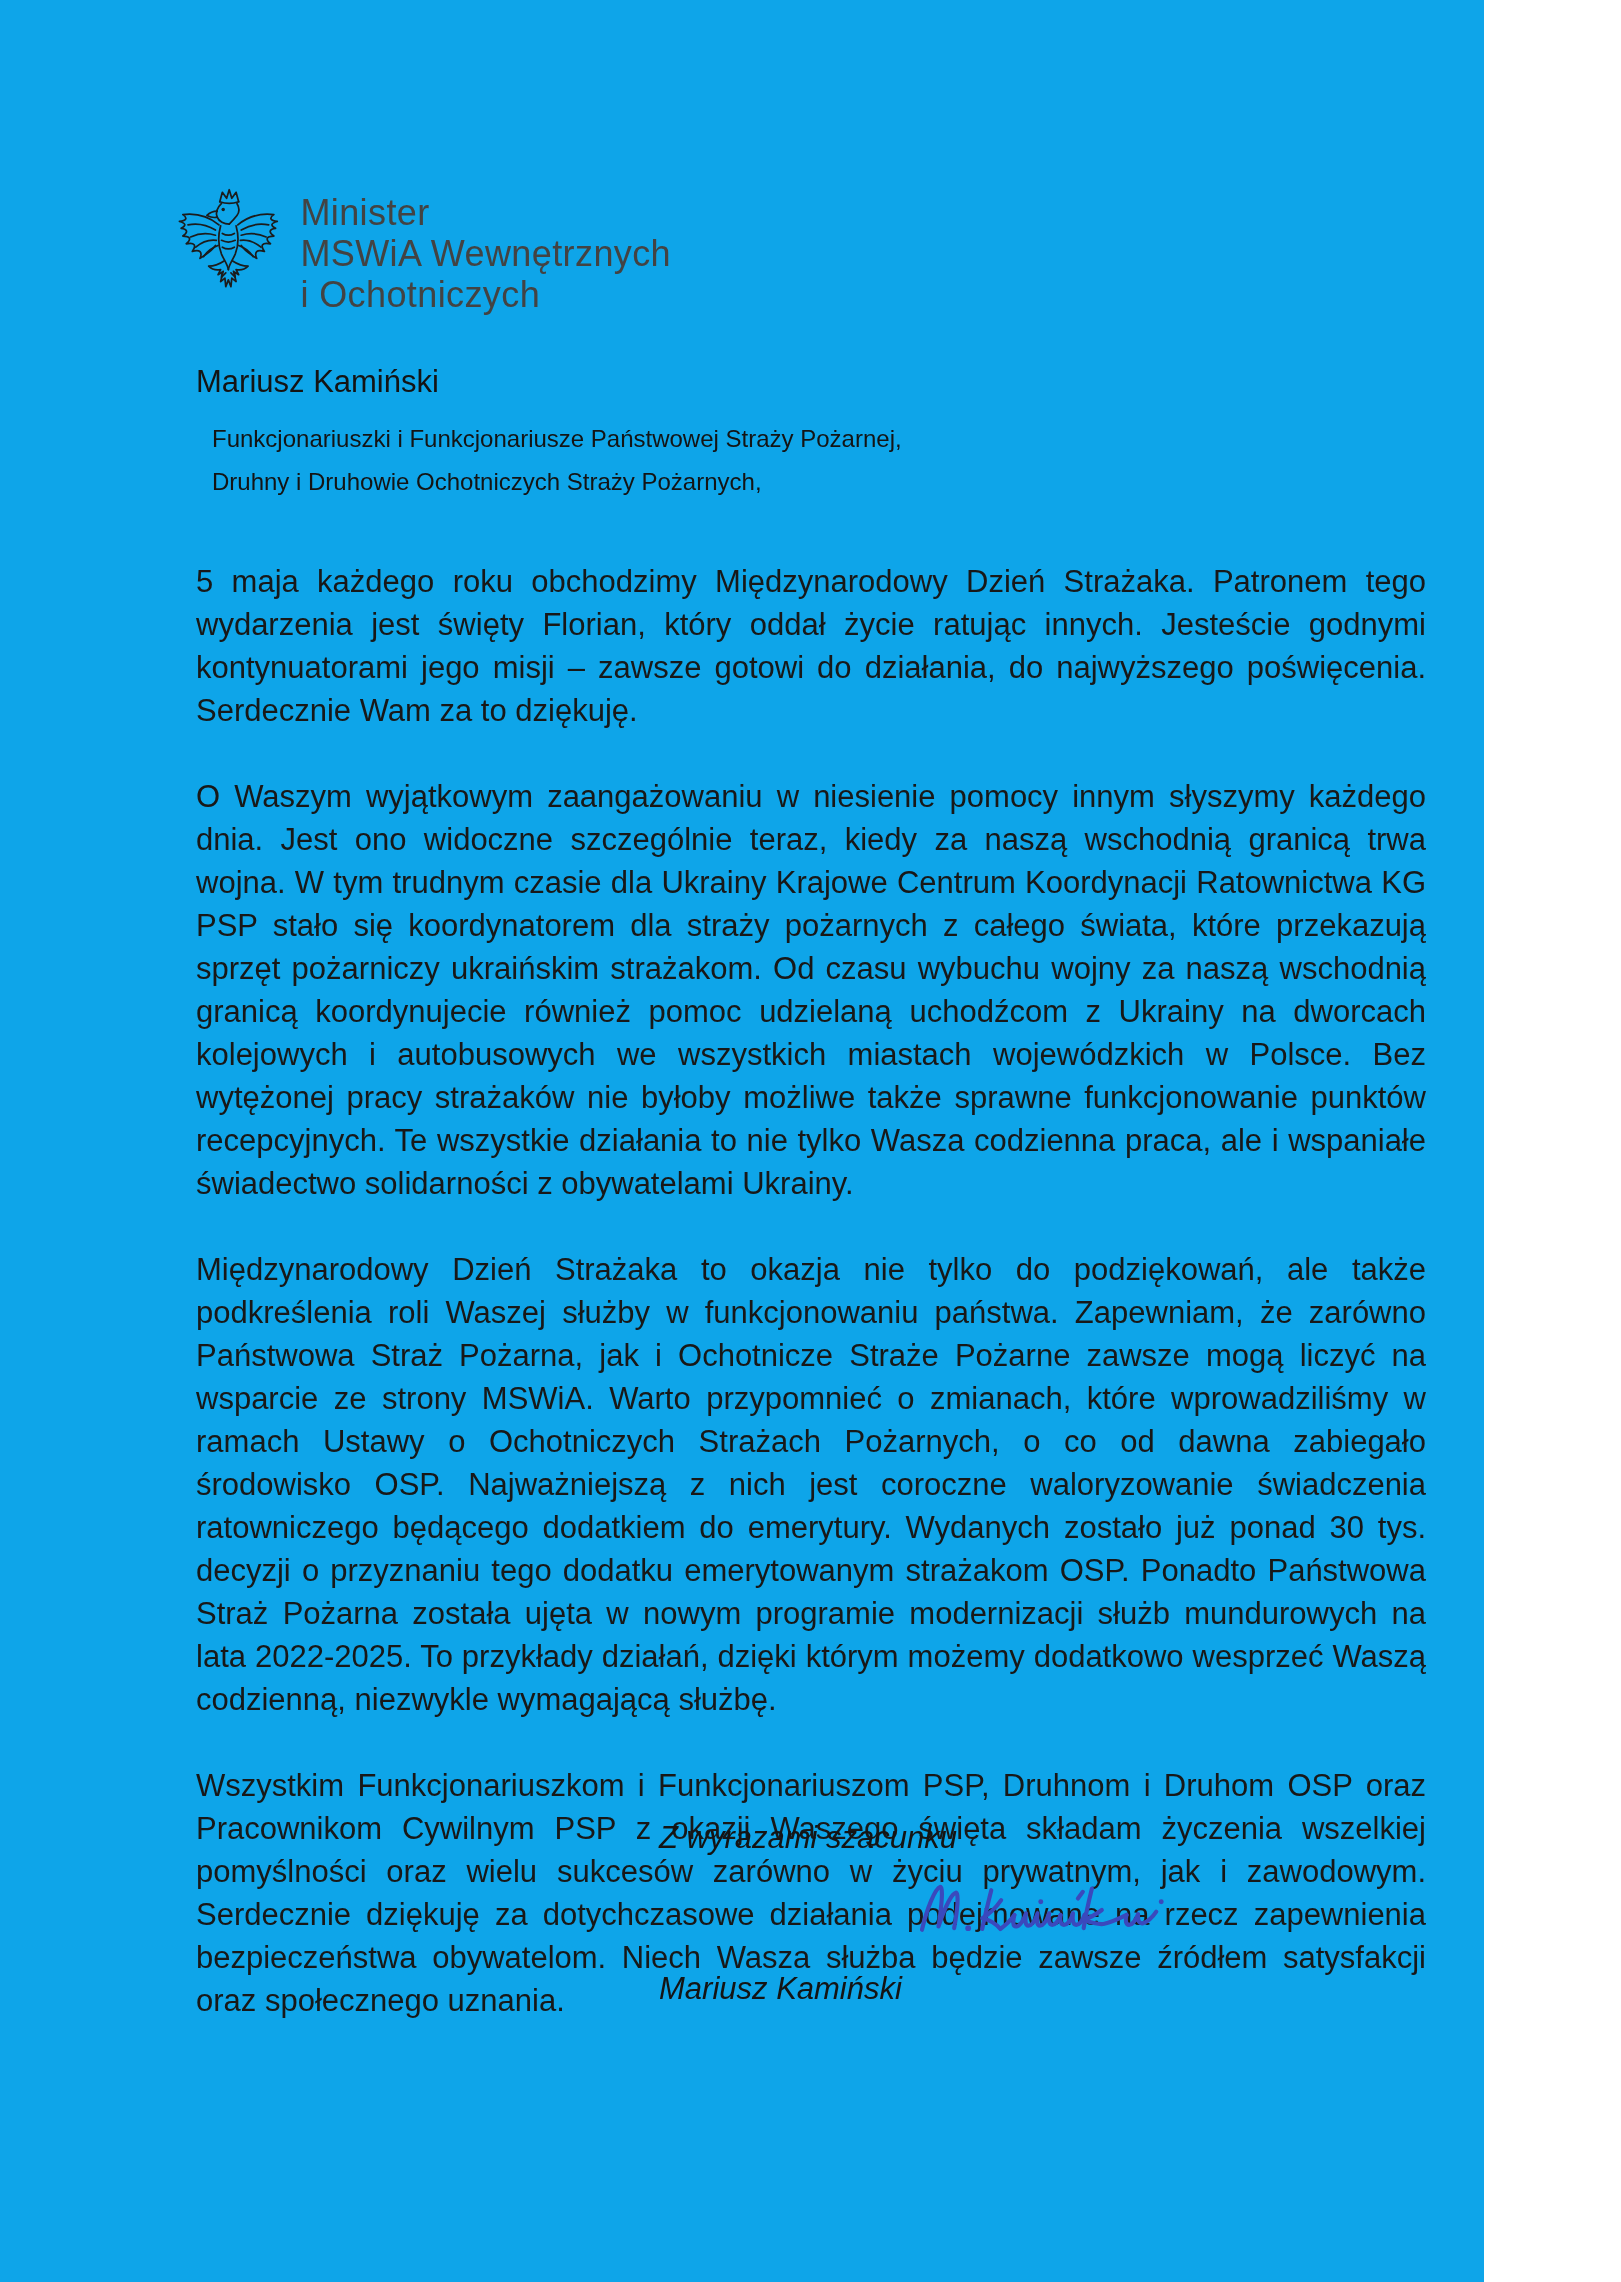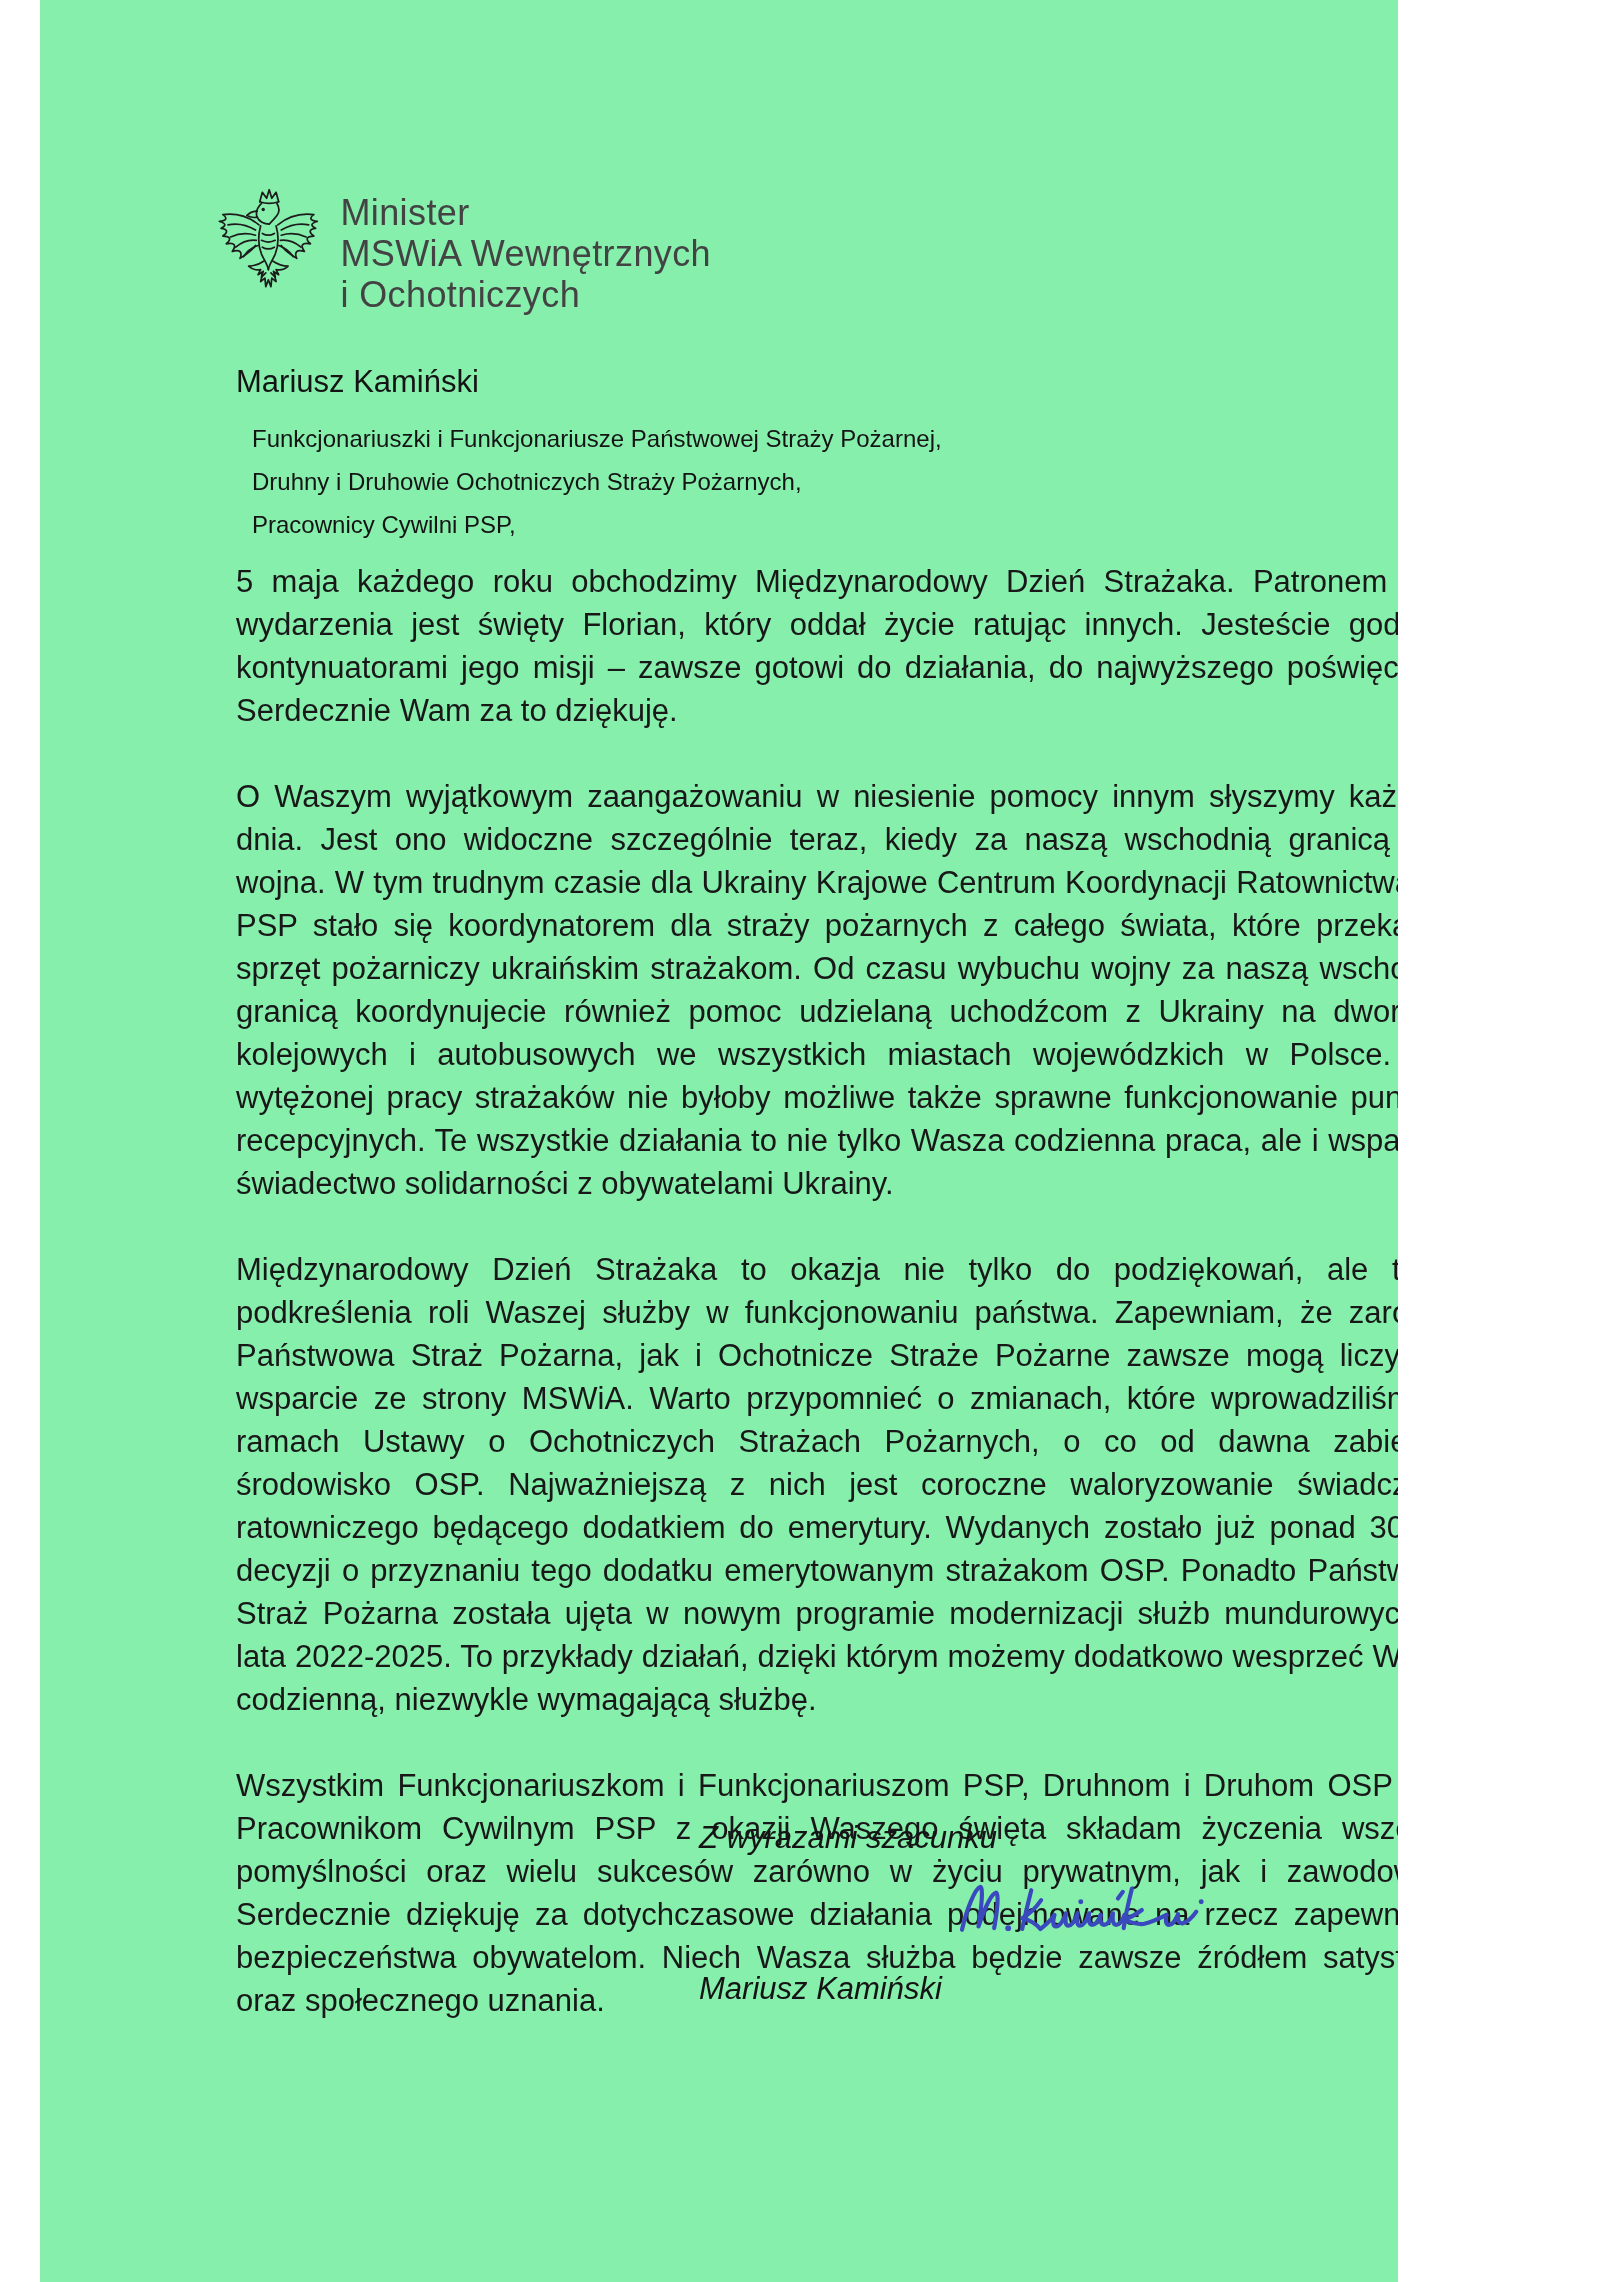--- a/index.html
+++ b/index.html
@@ -1,19 +1,19 @@
 <!DOCTYPE html>
 <html style="font-size:14.3px"><head>
 <meta charset="utf-8">
 <style>
   html,body { margin:0; padding:0; }
   body { font-family: "Liberation Sans", sans-serif; background:#ffffff; }
   .page {
-    position:relative; width:1358px; height:2282px;
-    background:#86efac; overflow:hidden; color:#161616;margin-left:40px;
+    position:relative; width:1484px; height:2282px;
+    background:#0ea5e9; overflow:hidden; color:#161616;
   }
 
   
   .header { position:absolute; left:176px; top:183px; display:flex; align-items:flex-start; }
   .eagle-wrap { width:103px; height:125px; flex:0 0 auto; }
   .eagle-wrap svg { width:103px; height:125px; display:block; }
   .ministry-name {
     margin-left:21.4px; margin-top:9px;
     font-size:36px; line-height:41px; font-weight:300;
     color:#434343; letter-spacing:0.4px;
@@ -96,21 +96,20 @@
       <div>MSWiA Wewnętrznych</div>
       <div>i Ochotniczych</div>
     </div>
   </div>
 
   <div class="sender-name">Mariusz Kamiński</div>
 
   <div class="salutation">
     <span>Funkcjonariuszki i Funkcjonariusze Państwowej Straży Pożarnej,</span>
     <span>Druhny i Druhowie Ochotniczych Straży Pożarnych,</span>
-    <span>Pracownicy Cywilni PSP,</span>
   </div>
 
   <div class="letter-body">
     <p>5 maja każdego roku obchodzimy Międzynarodowy Dzień Strażaka. Patronem tego wydarzenia jest święty Florian, który oddał życie ratując innych. Jesteście godnymi kontynuatorami jego misji – zawsze gotowi do działania, do najwyższego poświęcenia. Serdecznie Wam za to dziękuję.</p>
     <p>O Waszym wyjątkowym zaangażowaniu w niesienie pomocy innym słyszymy każdego dnia. Jest ono widoczne szczególnie teraz, kiedy za naszą wschodnią granicą trwa wojna. W tym trudnym czasie dla Ukrainy Krajowe Centrum Koordynacji Ratownictwa KG PSP stało się koordynatorem dla straży pożarnych z całego świata, które przekazują sprzęt pożarniczy ukraińskim strażakom. Od czasu wybuchu wojny za naszą wschodnią granicą koordynujecie również pomoc udzielaną uchodźcom z Ukrainy na dworcach kolejowych i autobusowych we wszystkich miastach wojewódzkich w Polsce. Bez wytężonej pracy strażaków nie byłoby możliwe także sprawne funkcjonowanie punktów recepcyjnych. Te wszystkie działania to nie tylko Wasza codzienna praca, ale i wspaniałe świadectwo solidarności z obywatelami Ukrainy.</p>
     <p>Międzynarodowy Dzień Strażaka to okazja nie tylko do podziękowań, ale także podkreślenia roli Waszej służby w funkcjonowaniu państwa. Zapewniam, że zarówno Państwowa Straż Pożarna, jak i Ochotnicze Straże Pożarne zawsze mogą liczyć na wsparcie ze strony MSWiA. Warto przypomnieć o zmianach, które wprowadziliśmy w ramach Ustawy o Ochotniczych Strażach Pożarnych, o co od dawna zabiegało środowisko OSP. Najważniejszą z nich jest coroczne waloryzowanie świadczenia ratowniczego będącego dodatkiem do emerytury. Wydanych zostało już ponad 30 tys. decyzji o przyznaniu tego dodatku emerytowanym strażakom OSP. Ponadto Państwowa Straż Pożarna została ujęta w nowym programie modernizacji służb mundurowych na lata 2022-2025. To przykłady działań, dzięki którym możemy dodatkowo wesprzeć Waszą codzienną, niezwykle wymagającą służbę.</p>
     <p>Wszystkim Funkcjonariuszkom i Funkcjonariuszom PSP, Druhnom i Druhom OSP oraz Pracownikom Cywilnym PSP z okazji Waszego święta składam życzenia wszelkiej pomyślności oraz wielu sukcesów zarówno w życiu prywatnym, jak i zawodowym. Serdecznie dziękuję za dotychczasowe działania podejmowane na rzecz zapewnienia bezpieczeństwa obywatelom. Niech Wasza służba będzie zawsze źródłem satysfakcji oraz społecznego uznania.</p>
   </div>
 
   <div class="valediction">Z wyrazami szacunku</div>

